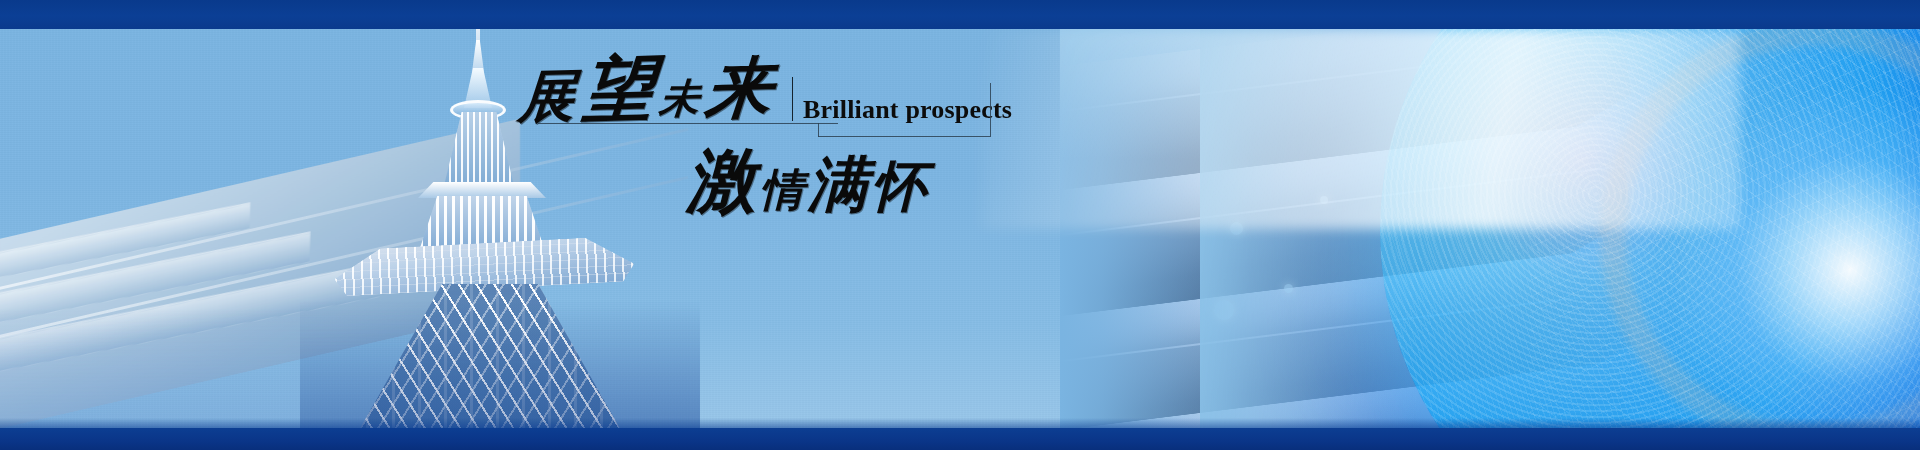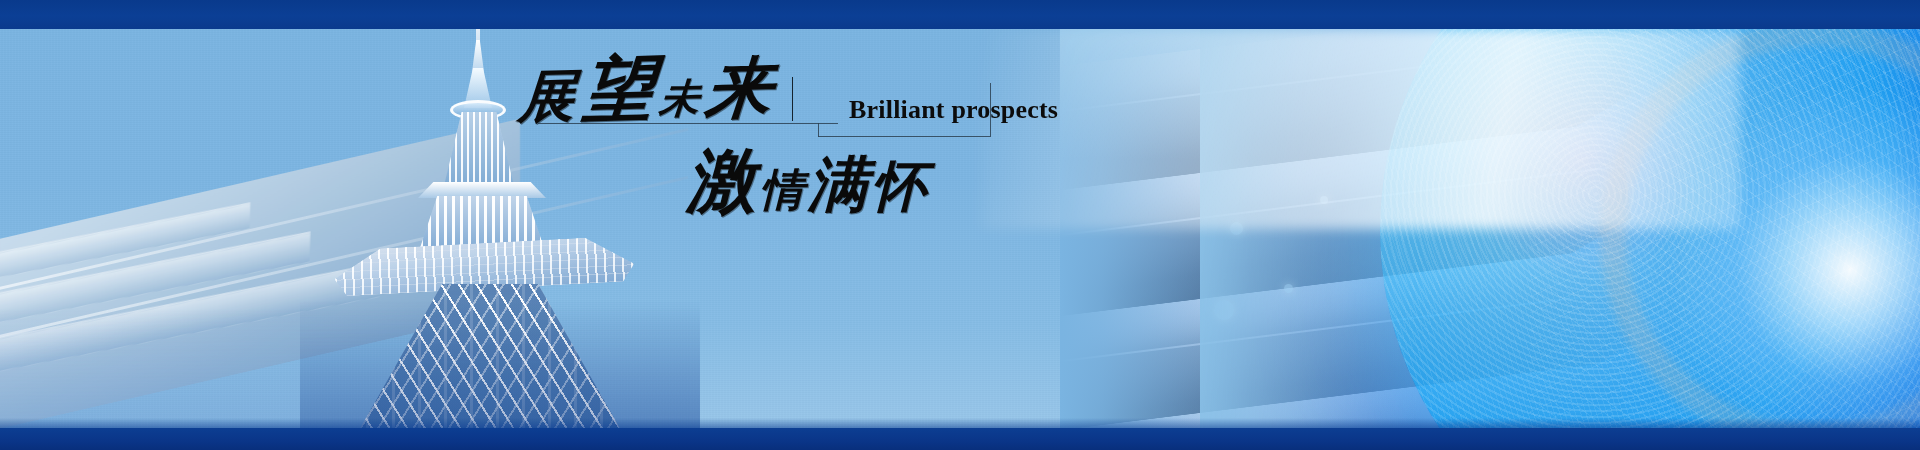--- a/index.html
+++ b/index.html
@@ -261,21 +261,20 @@
   .cn-main .c3{font-size:40px;}
   .cn-main .c4{font-size:66px;}
   .divider{
     display:inline-block;width:1px;height:44px;background:#15232e;
     margin:0 10px 4px 14px;vertical-align:bottom;
   }
   .en{
     font-family:"Liberation Serif",serif;
     font-size:26px;font-weight:700;color:#0c0c0c;letter-spacing:.2px;
     white-space:nowrap;
-    margin-left:46px;
   }
   .rule-a{
     position:absolute;left:18px;top:68px;width:300px;height:1px;background:#2b4152;opacity:.85;
   }
   .rule-b{
     position:absolute;left:298px;top:68px;width:1px;height:14px;background:#2b4152;opacity:.85;
   }
   .rule-c{
     position:absolute;left:298px;top:81px;width:172px;height:1px;background:#2b4152;opacity:.85;
   }

